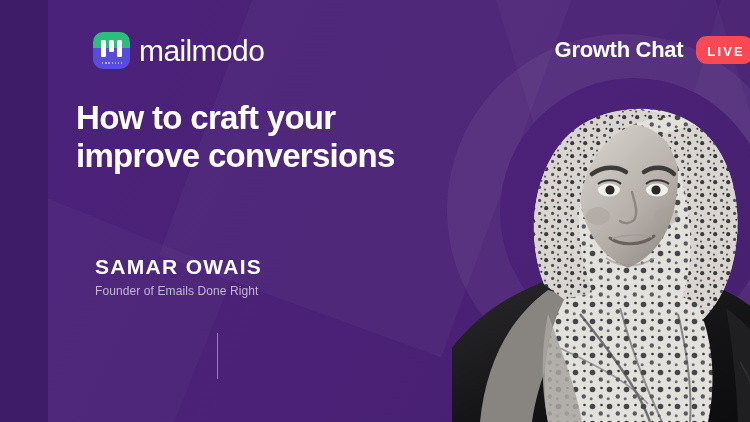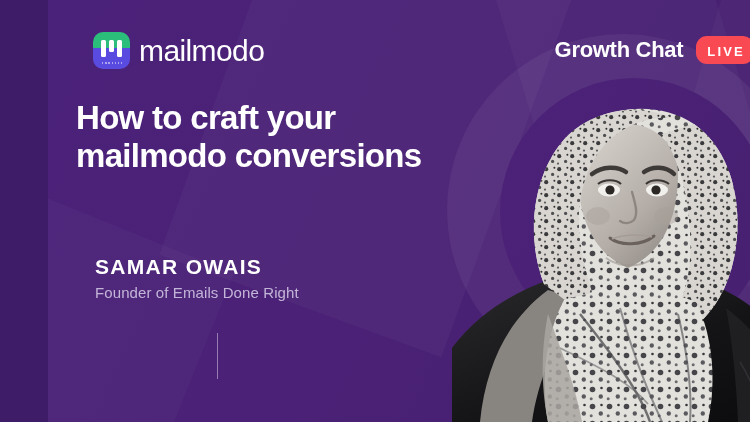--- a/index.html
+++ b/index.html
@@ -107,21 +107,21 @@
   }
   .headline span { display:block; white-space:nowrap; }
 
   
   .speaker-name {
     position:absolute; left:47px; top:255px;
     color:#FFFFFF; font-size:21px; font-weight:700; letter-spacing:1.3px;text-align:center;
   }
   .speaker-role {
     position:absolute; left:47px; top:284px;
-    color:#C3B5D8; font-size:15px; font-weight:400; letter-spacing:.1px;
+    color:#C3B5D8; font-size:12px; font-weight:400; letter-spacing:.1px;
   }
 
   
   .meta-row {
     position:absolute; left:47px; top:331px;
     display:flex; align-items:flex-start;
   }
   .meta-date, .meta-time {
     color:#FFFFFF; font-size:16px; font-weight:400;
     line-height:23px; letter-spacing:.35px; white-space:nowrap;
@@ -163,21 +163,21 @@
     <div class="logo-word">mailmodo</div>
   </div>
 
   <div class="gc-row">
     <div class="gc-title">Growth Chat</div>
     <div class="live-badge">LIVE</div>
   </div>
 
   <h1 class="headline">
     <span>How to craft your</span>
-    <span>mailmodo conversions</span>
+    <span>improve conversions</span>
   </h1>
 
   <div class="speaker-name">SAMAR OWAIS</div>
   <div class="speaker-role">Founder of Emails Done Right</div>
 
   <div class="meta-row">
     <div class="meta-date">
     </div>
     <div class="meta-divider"></div>
   </div>

